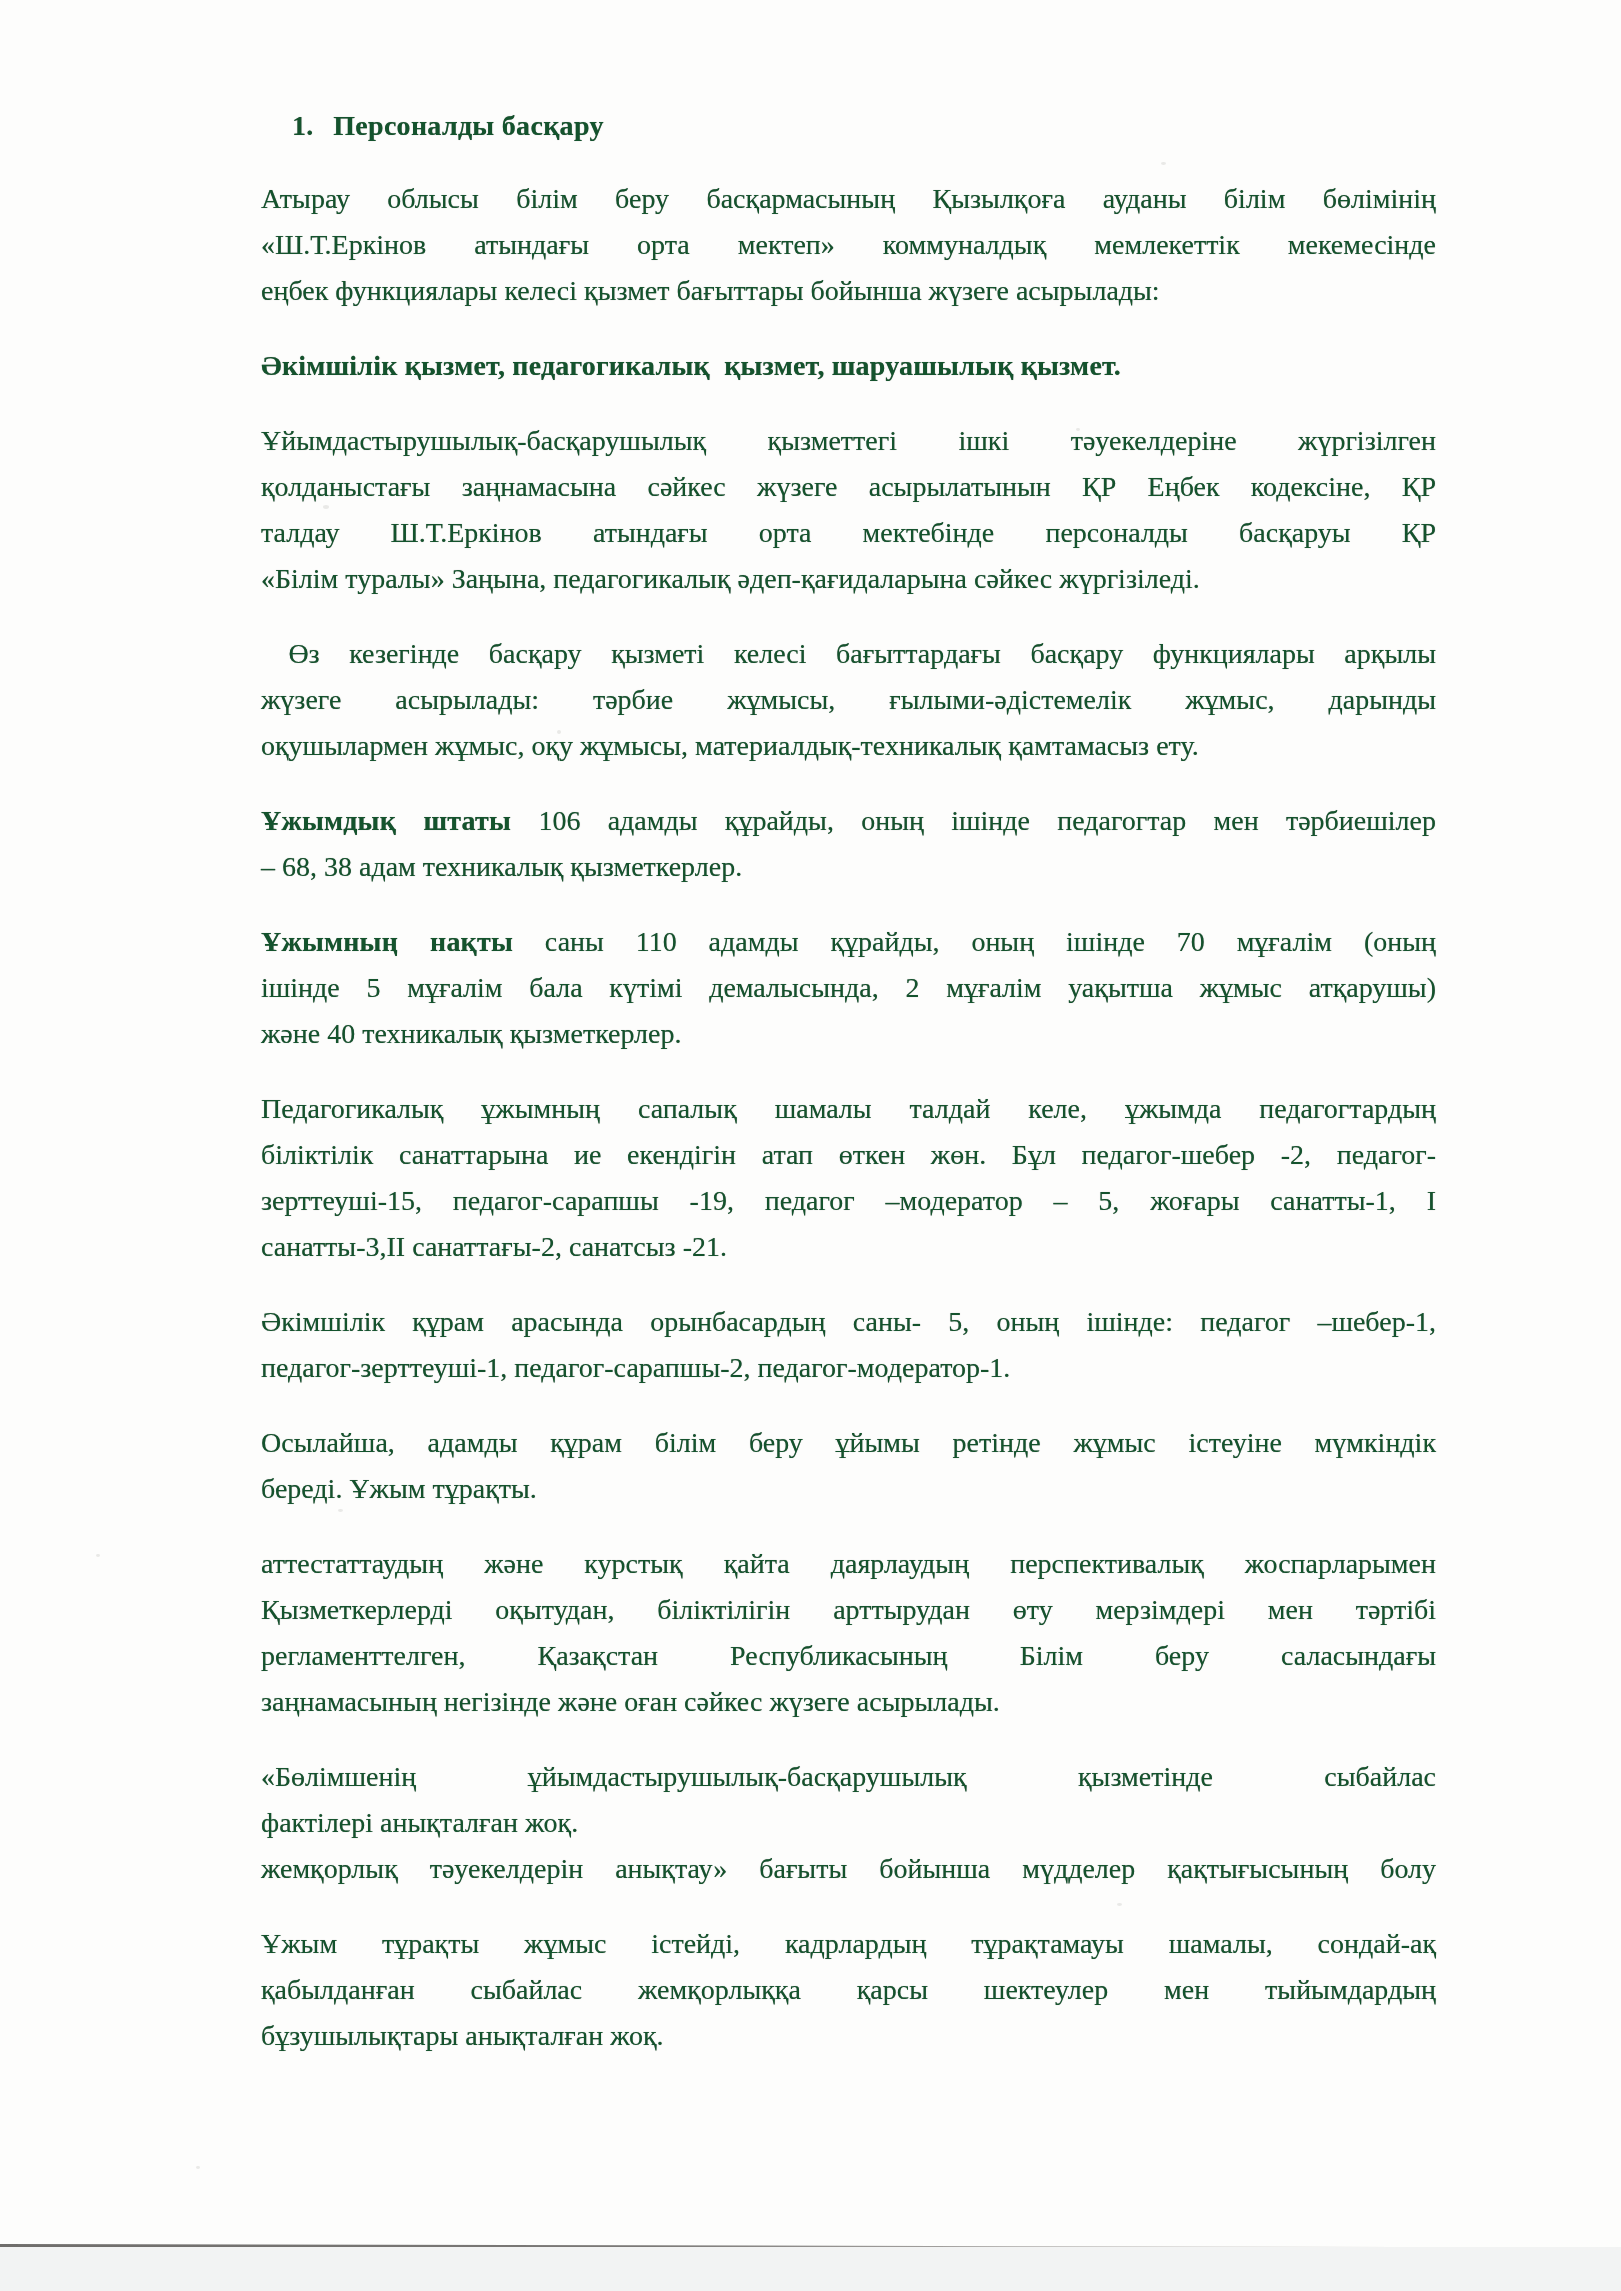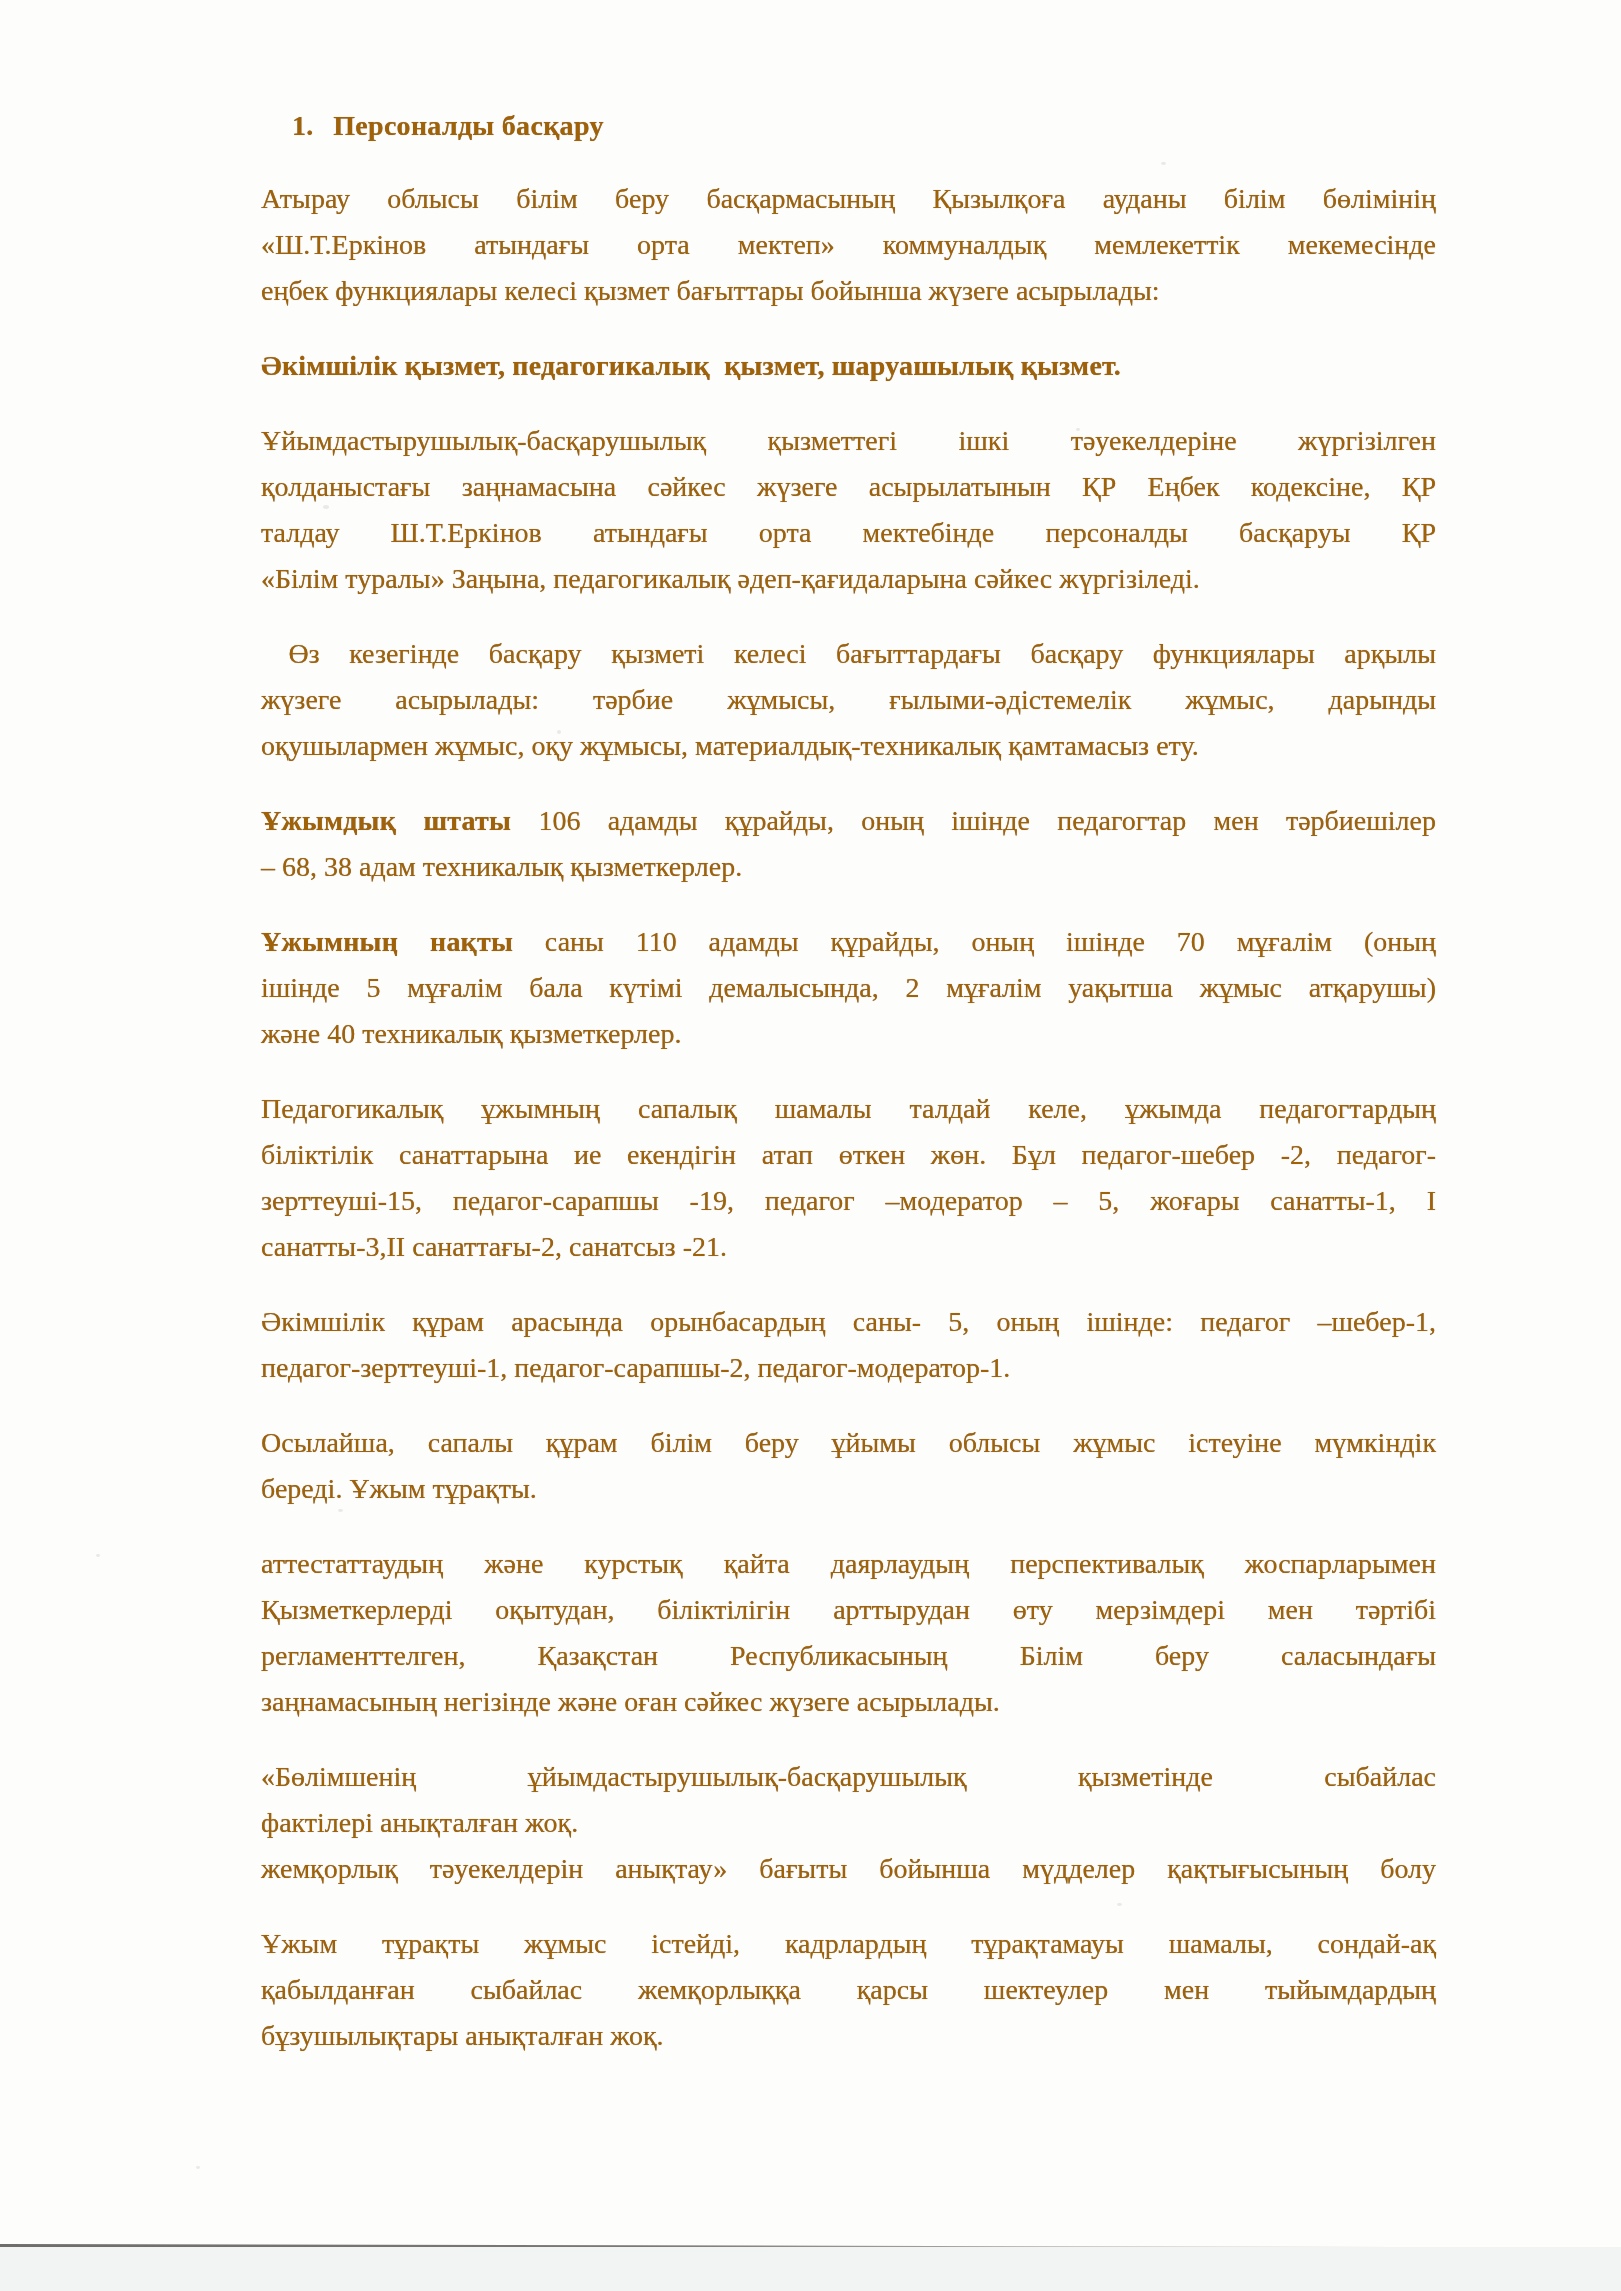--- a/index.html
+++ b/index.html
@@ -6,21 +6,21 @@
     margin: 0; padding: 0;
     width: 1621px; height: 2292px;
     background: #fdfdfc;
     overflow: hidden;
   }
   .page {
     position: relative;
     width: 1621px; height: 2292px;
     background: #fdfdfc;
     font-family: "Liberation Serif", "DejaVu Serif", serif;
-    color: #a16207;
+    color: #14532d;
   }
   .doc {
     position: absolute;
     left: 245px; top: 103px;
     width: 1191px;
     font-size: 28px;
     line-height: 46px;
     text-shadow: 0 0 0.7px rgba(20,18,16,0.5);
   }
   .title {
@@ -100,21 +100,21 @@
           <div class="line">Педагогикалық ұжымның сапалық шамалы талдай келе, ұжымда педагогтардың</div>
           <div class="line">біліктілік санаттарына ие екендігін атап өткен жөн. Бұл  педагог-шебер -2, педагог-</div>
           <div class="line">зерттеуші-15, педагог-сарапшы -19, педагог –модератор – 5, жоғары санатты-1, I</div>
           <div class="line last">санатты-3,II санаттағы-2, санатсыз -21.</div>
         </div>
         <div class="par">
           <div class="line">Әкімшілік құрам арасында орынбасардың саны- 5, оның  ішінде: педагог –шебер-1,</div>
           <div class="line last">педагог-зерттеуші-1, педагог-сарапшы-2, педагог-модератор-1.</div>
         </div>
         <div class="par">
-          <div class="line">Осылайша, сапалы құрам білім беру ұйымы облысы жұмыс істеуіне мүмкіндік</div>
+          <div class="line">Осылайша, адамды құрам білім беру ұйымы ретінде жұмыс істеуіне мүмкіндік</div>
           <div class="line last">береді. Ұжым тұрақты.</div>
         </div>
         <div class="par">
           <div class="line">аттестаттаудың және курстық қайта даярлаудың перспективалық жоспарларымен</div>
           <div class="line">Қызметкерлерді оқытудан,  біліктілігін арттырудан өту мерзімдері мен тәртібі</div>
           <div class="line">регламенттелген, Қазақстан  Республикасының Білім беру  саласындағы</div>
           <div class="line last">заңнамасының негізінде және оған сәйкес жүзеге асырылады.</div>
         </div>
         <div class="par">
           <div class="line">«Бөлімшенің ұйымдастырушылық-басқарушылық  қызметінде  сыбайлас</div>

